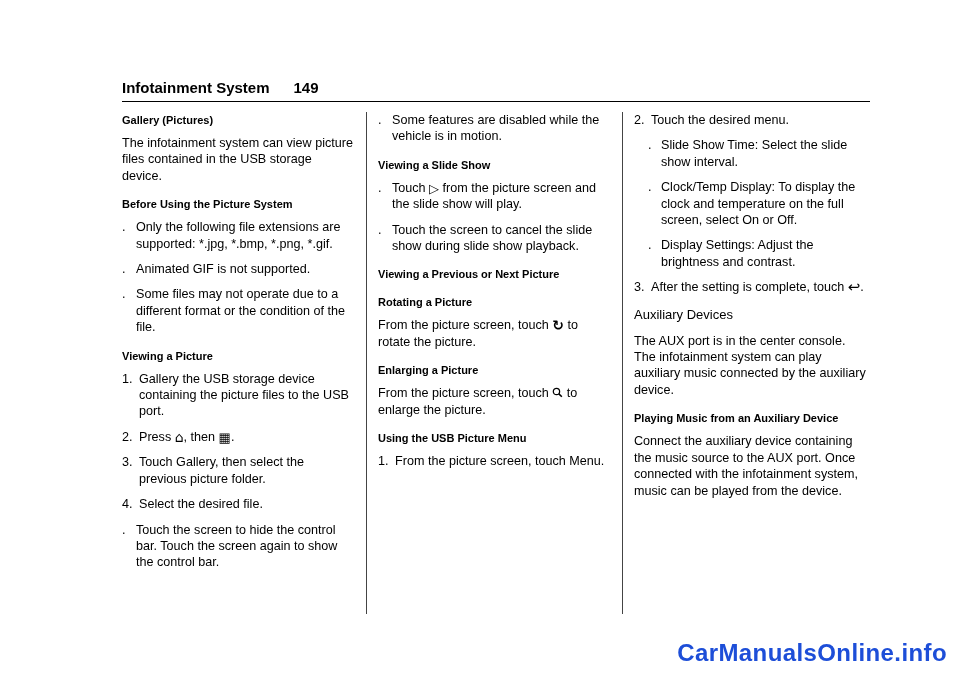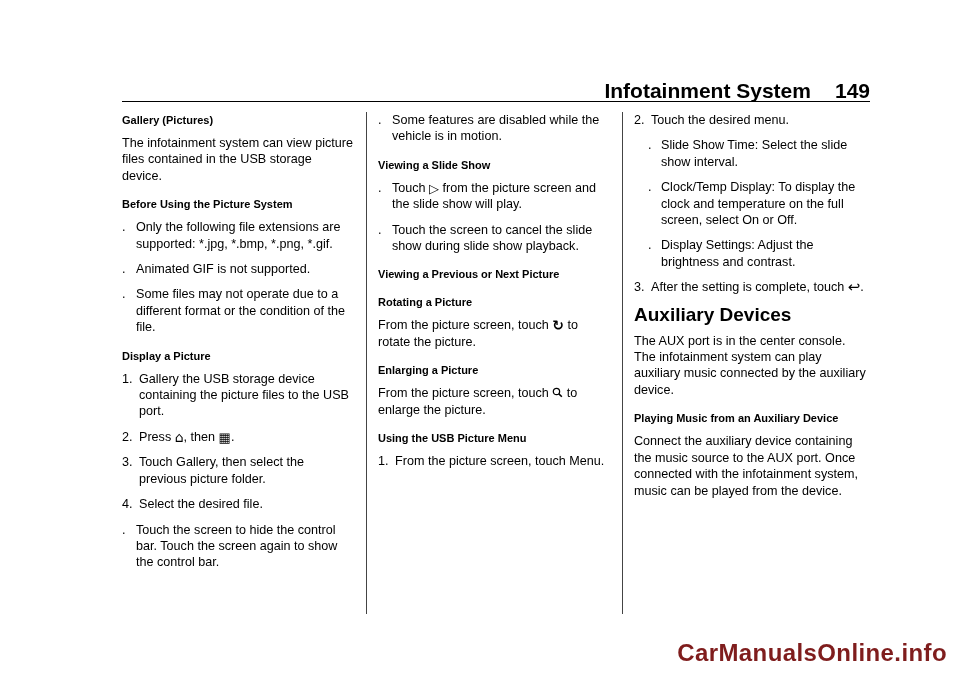--- a/index.html
+++ b/index.html
@@ -8,38 +8,38 @@
     width:960px; height:678px;
     font-family:"Liberation Sans", sans-serif;
     color:#000;
     position:relative;
     overflow:hidden;
   }
   .page { position:absolute; inset:0; background:#fff; }
 
   .header {
     position:absolute; top:79px; left:122px; width:748px;
-    text-align:right; font-weight:bold; font-size:21px;
+    font-weight:bold; font-size:15px;
   }
   .header .pagenum { margin-left:24px; }
 
   .rule {
     position:absolute; top:101px; left:122px; width:748px;
     border-top:1.5px solid #000;
   }
 
   .cols {
     position:absolute; top:112px; left:122px; width:748px; height:502px;
     display:flex;
   }
   .col { width:233px; font-size:12.6px; line-height:16.4px; }
   .divider { width:1px; background:#444; margin:0 11px; height:100%; }
 
   .h1 { font-size:11px; font-weight:bold; margin:12px 0 7px; line-height:16px; }
-  .h2big { font-size:19px; font-weight:bold; margin:5px 0 8px; line-height:20px; }
+  .h2big { font-size:13px; font-weight:normal; margin:5px 0 8px; line-height:20px; }
   .col > :first-child { margin-top:0; }
 
   .para { margin:0 0 9px; }
 
   .li { display:flex; margin:0 0 9px; }
   .li .marker { flex:0 0 14px; }
   .li.num .marker { flex:0 0 17px; }
   .li .litext { flex:1; }
   .li.sub { margin-left:14px; }
   .li.sub .marker { flex:0 0 13px; }
@@ -50,21 +50,21 @@
     display:inline-block; vertical-align:-1px;
   }
   .glyph.home { font-size:14px; }
   .glyph.chev { font-weight:bold; }
   .glyph.rotate { font-size:14px; font-weight:bold; }
   .glyph.back { font-size:15px; }
   .svgicon { display:inline-block; vertical-align:-1px; line-height:1; }
 
   .watermark {
     position:absolute; right:13px; bottom:11px;
-    font-size:24px; font-weight:bold; color:#7f1d1d;
+    font-size:24px; font-weight:bold; color:#1d4ed8;
     letter-spacing:0.4px;
   }
 </style>
 </head>
 <body>
 
 <div class="page">
 
   <div class="header">
     <span>Infotainment System</span><span class="pagenum">149</span>
@@ -85,21 +85,21 @@
       </div>
       <div class="li bullet">
         <span class="marker">.</span>
         <span class="litext">Animated GIF is not supported.</span>
       </div>
       <div class="li bullet">
         <span class="marker">.</span>
         <span class="litext">Some files may not operate due to a different format or the condition of the file.</span>
       </div>
 
-      <div class="h1">Display a Picture</div>
+      <div class="h1">Viewing a Picture</div>
 
       <div class="li num">
         <span class="marker">1.</span>
         <span class="litext">Gallery the USB storage device containing the picture files to the USB port.</span>
       </div>
       <div class="li num">
         <span class="marker">2.</span>
         <span class="litext"><span>Press </span><span class="glyph home">⌂</span><span>, then </span><span class="glyph">▦</span><span>.</span></span>
       </div>
       <div class="li num">

